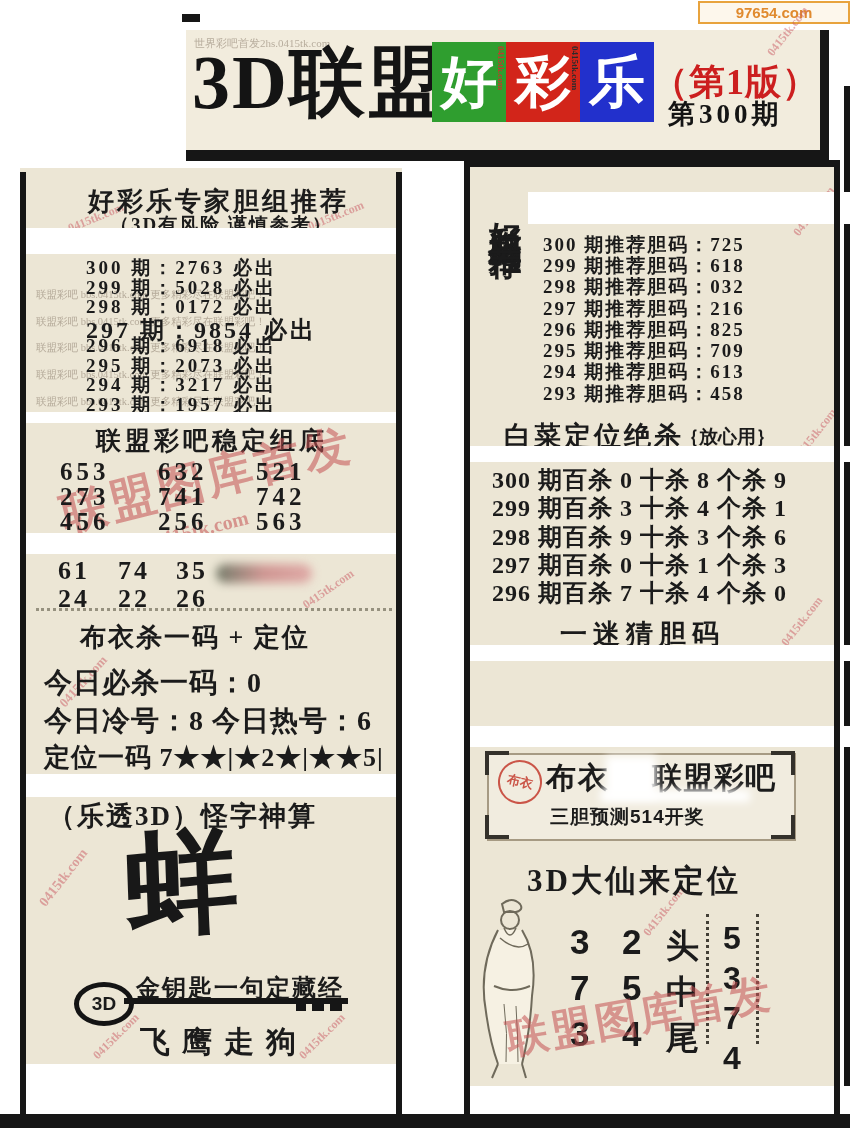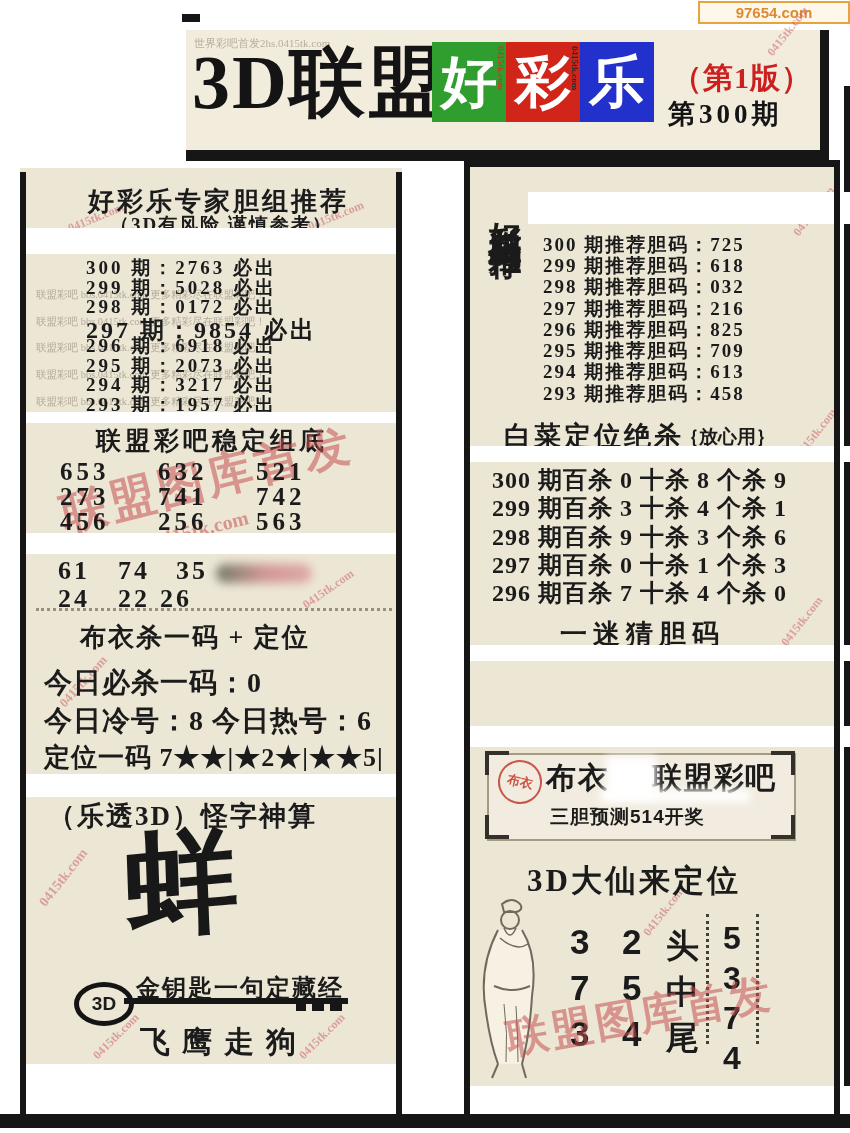--- a/index.html
+++ b/index.html
@@ -49,21 +49,21 @@
     <span class="logourl" style="color:#c03a2b;">0415tk.com</span>
   </div>
   <div class="logoblock" style="left:506px;top:42px;background:#d2251a;">
     <span class="logochar">彩</span>
     <span class="logourl" style="color:#2b2b2b;">0415tk.com</span>
   </div>
   <div class="logoblock" style="left:580px;top:42px;background:#2230cc;">
     <span class="logochar">乐</span>
   </div>
 
-  <div class="a b nw" style="left:672px;top:58px;font-size:30px;color:#cc1f1f;letter-spacing:1px;">（第1版）</div>
+  <div class="a b nw" style="left:652px;top:58px;font-size:36px;color:#cc1f1f;letter-spacing:1px;">（第1版）</div>
   <div class="a b nw" style="left:668px;top:96px;font-size:27px;letter-spacing:4px;color:#141414;">第300期</div>
 
   <div class="bar" style="left:820px;top:30px;width:9px;height:122px;"></div>
   <div class="bar" style="left:186px;top:150px;width:643px;height:11px;"></div>
   <div class="bar" style="left:182px;top:14px;width:18px;height:8px;"></div>
 
   <div class="a sans b" style="left:698px;top:1px;width:148px;height:19px;border:2px solid #e8a33d;background:#fdf7ec;
               color:#e08a2e;font-size:15px;text-align:center;line-height:19px;">97654.com</div>
 
   <div class="bar" style="left:844px;top:86px;width:6px;height:1028px;"></div>
@@ -112,21 +112,21 @@
   <div class="a b nw" style="left:256px;top:483px;font-size:25px;letter-spacing:4px;">742</div>
   <div class="a b nw" style="left:60px;top:508px;font-size:25px;letter-spacing:4px;">456</div>
   <div class="a b nw" style="left:158px;top:508px;font-size:25px;letter-spacing:4px;">256</div>
   <div class="a b nw" style="left:256px;top:508px;font-size:25px;letter-spacing:4px;">563</div>
 
   <div class="a b nw" style="left:58px;top:556px;font-size:26px;letter-spacing:3px;">61</div>
   <div class="a b nw" style="left:118px;top:556px;font-size:26px;letter-spacing:3px;">74</div>
   <div class="a b nw" style="left:176px;top:556px;font-size:26px;letter-spacing:3px;">35</div>
   <div class="a b nw" style="left:58px;top:584px;font-size:26px;letter-spacing:3px;">24</div>
   <div class="a b nw" style="left:118px;top:584px;font-size:26px;letter-spacing:3px;">22</div>
-  <div class="a b nw" style="left:160px;top:584px;font-size:26px;letter-spacing:3px;">26</div>
+  <div class="a b nw" style="left:176px;top:584px;font-size:26px;letter-spacing:3px;">26</div>
 
   <div class="a" style="left:216px;top:564px;width:96px;height:19px;border-radius:9px;
               background:linear-gradient(90deg,#55614f,#c98383,#dc9a9a);filter:blur(5px);opacity:.8;"></div>
 
   <div class="dotsep" style="left:36px;top:608px;width:356px;"></div>
 
   <div class="a b nw" style="left:80px;top:620px;font-size:26px;letter-spacing:2px;">布衣杀一码 + 定位</div>
   <div class="a b nw" style="left:44px;top:664px;font-size:28px;letter-spacing:1px;">今日必杀一码：0</div>
   <div class="a b nw" style="left:44px;top:702px;font-size:28px;letter-spacing:1px;">今日冷号：8 今日热号：6</div>
   <div class="a b nw" style="left:44px;top:740px;font-size:26px;letter-spacing:1px;">定位一码 7★★|★2★|★★5|</div>

